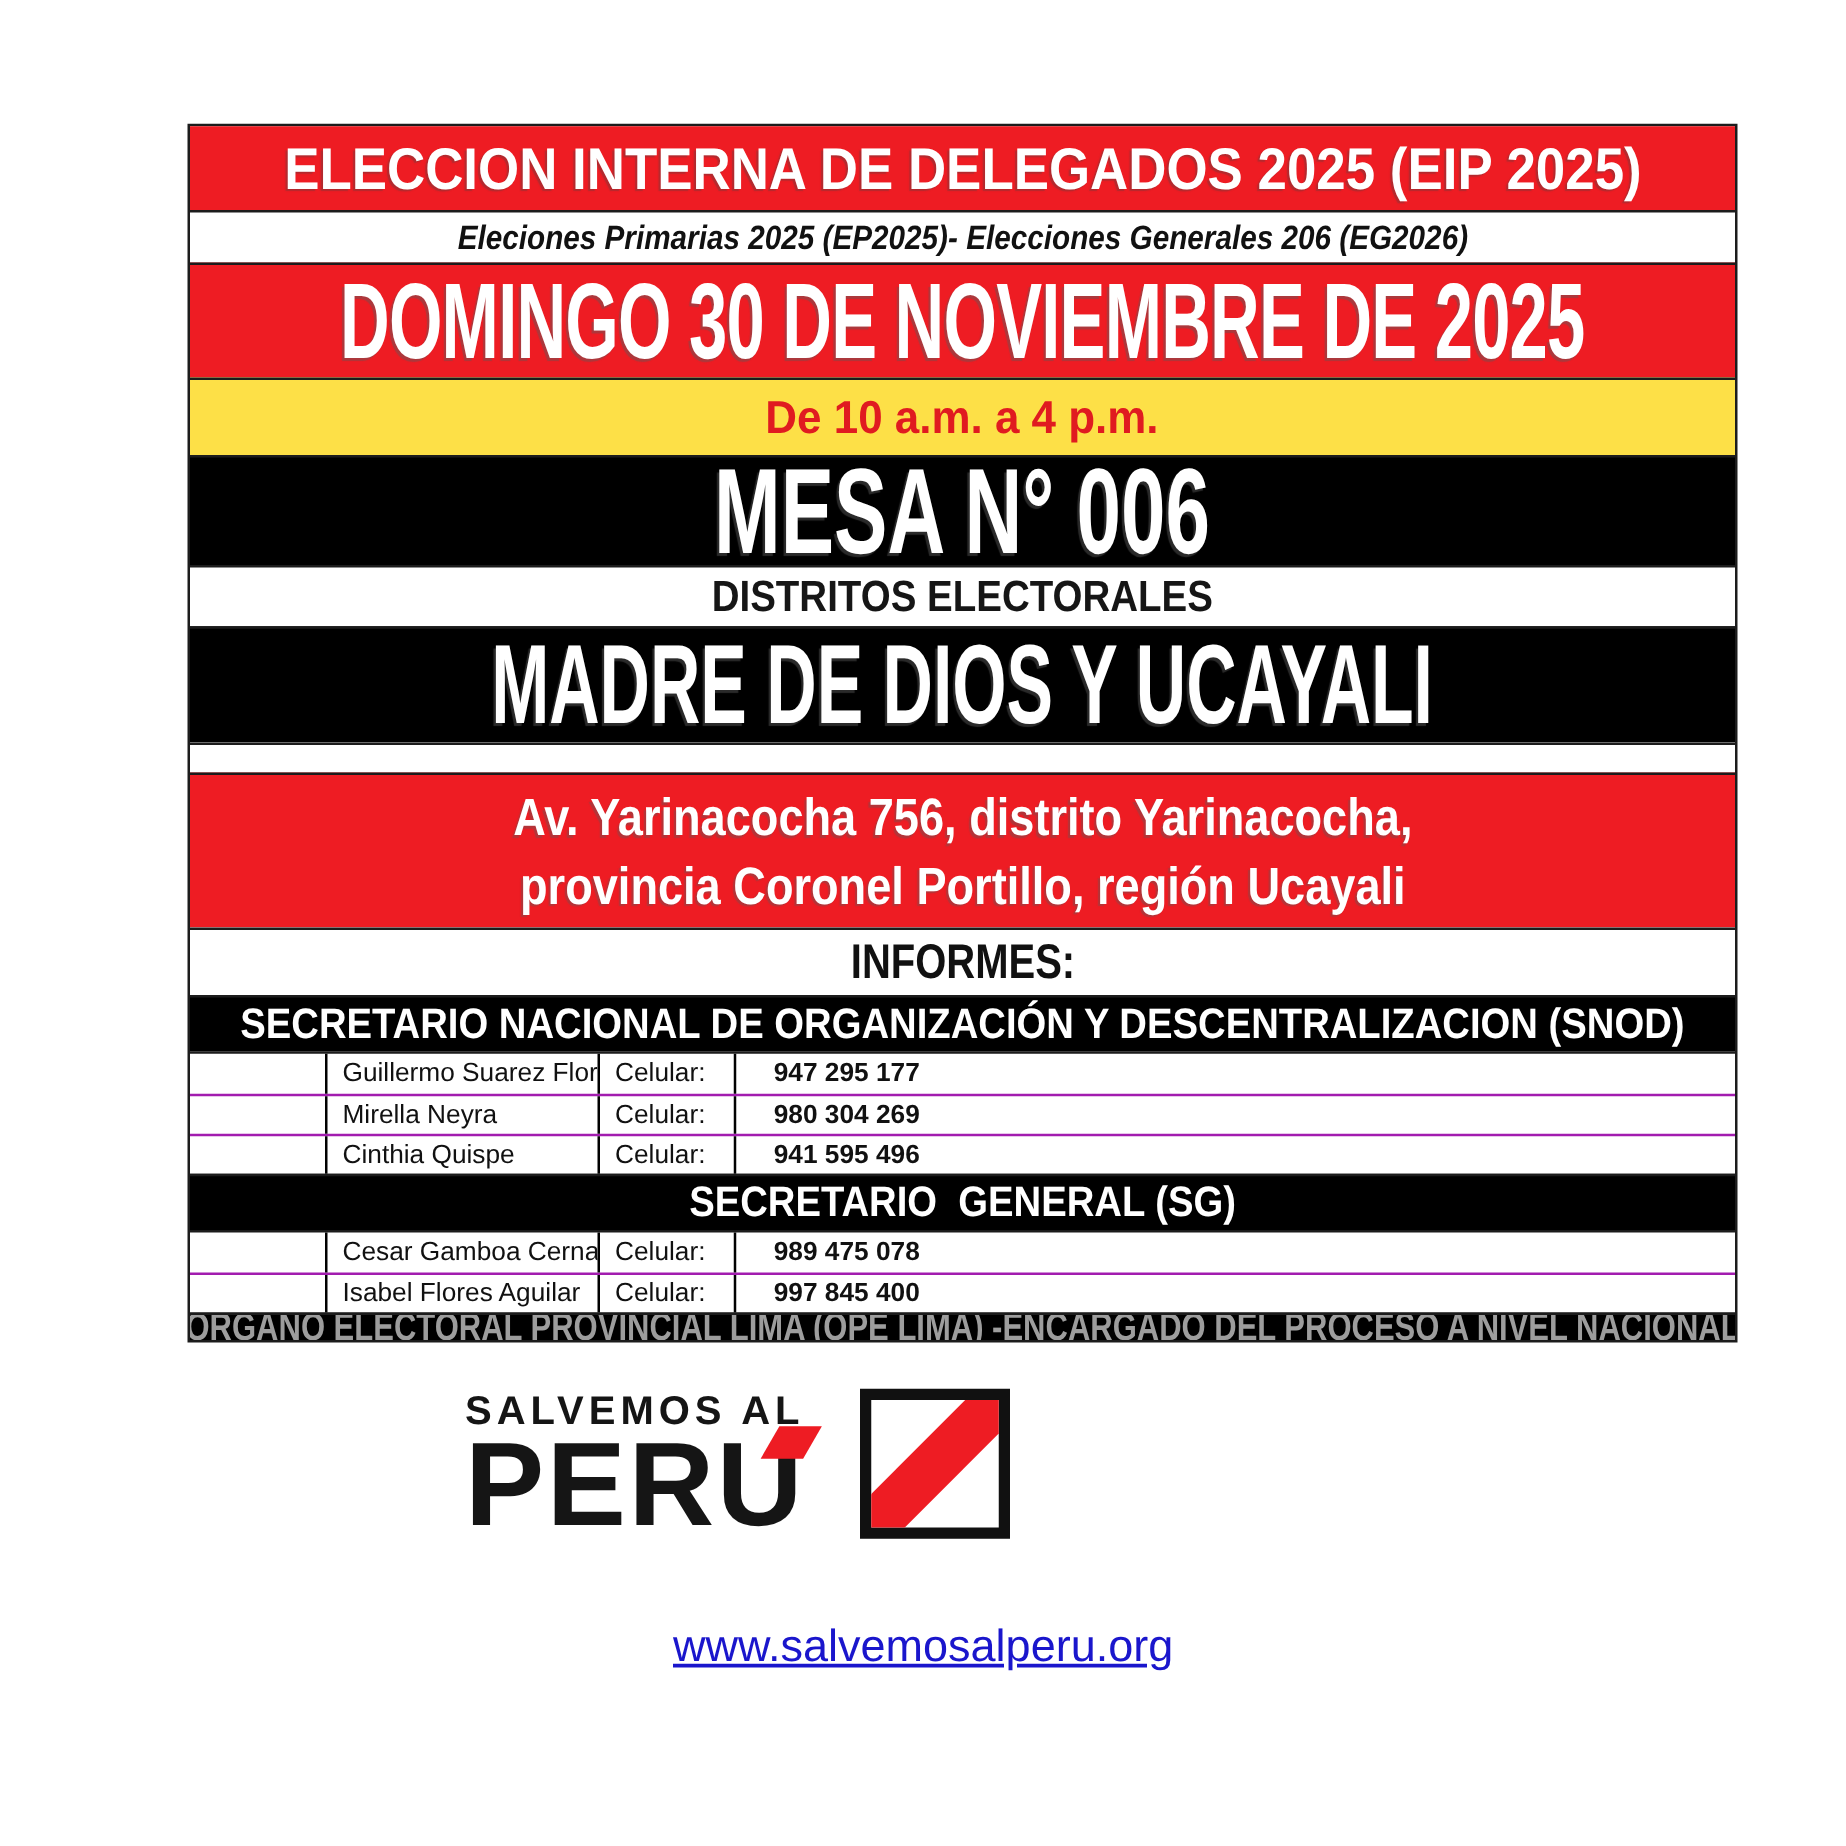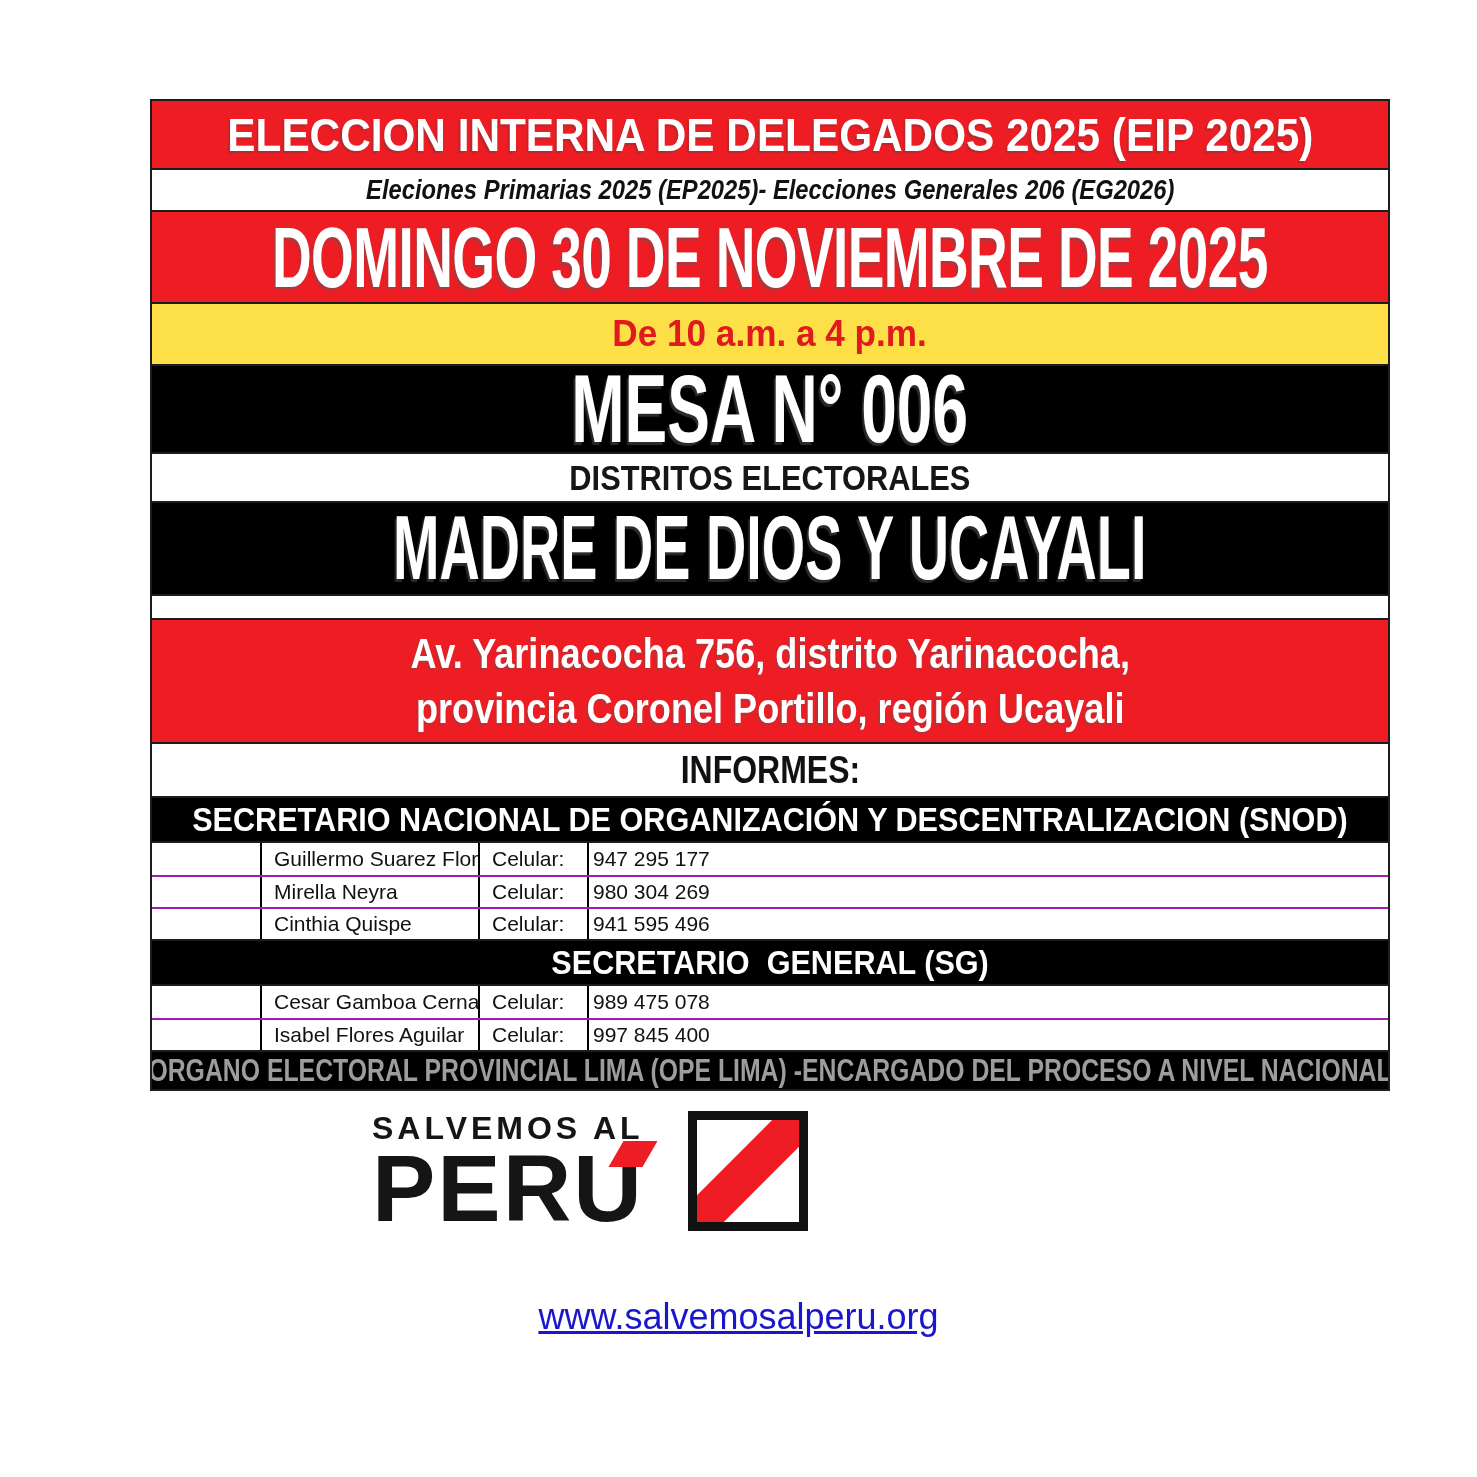--- a/index.html
+++ b/index.html
@@ -79,21 +79,21 @@
   .b-informes{height:54px;}
   .b-informes .cond{
     color:#111111;font-weight:bold;font-size:39px;
     transform:scaleX(0.82);
   }
   .b-header{height:45px;}
   .b-header .cond{
     color:#ffffff;font-weight:bold;font-size:34px;white-space:pre;
     transform:scaleX(0.90);
   }
-  .b-footer{height:39px;}
+  .b-footer{height:22px;}
   .b-footer .cond{
     color:#9d9d9d;font-weight:bold;font-size:31px;
     transform:scaleX(0.80);
   }
 
   
   .tbl{background:#ffffff;}
   .trow{
     display:grid;
     grid-template-columns:110px 218px 109px 1fr;
@@ -102,21 +102,21 @@
   }
   .trow + .trow{border-top:2px solid #a21caf;}
   .tcell{
     display:flex;align-items:center;
     border-right:2px solid #000000;
     box-sizing:border-box;
     font-size:21px;color:#111111;
     padding-left:12px;
     overflow:hidden;white-space:nowrap;
   }
-  .tcell.phone{border-right:none;padding-left:4px;}
+  .tcell.phone{border-right:none;padding-left:30px;font-weight:bold;}
   .tcell.spacer{padding-left:0;}
 
   
   .logo-block{
     position:absolute;left:0;top:1111px;width:1180px;
     display:flex;justify-content:center;align-items:flex-start;gap:14px;
   }
   .wordmark{width:302px;text-align:left;}
   .wm-line1{
     color:#151515;font-weight:bold;font-size:32px;letter-spacing:4px;

